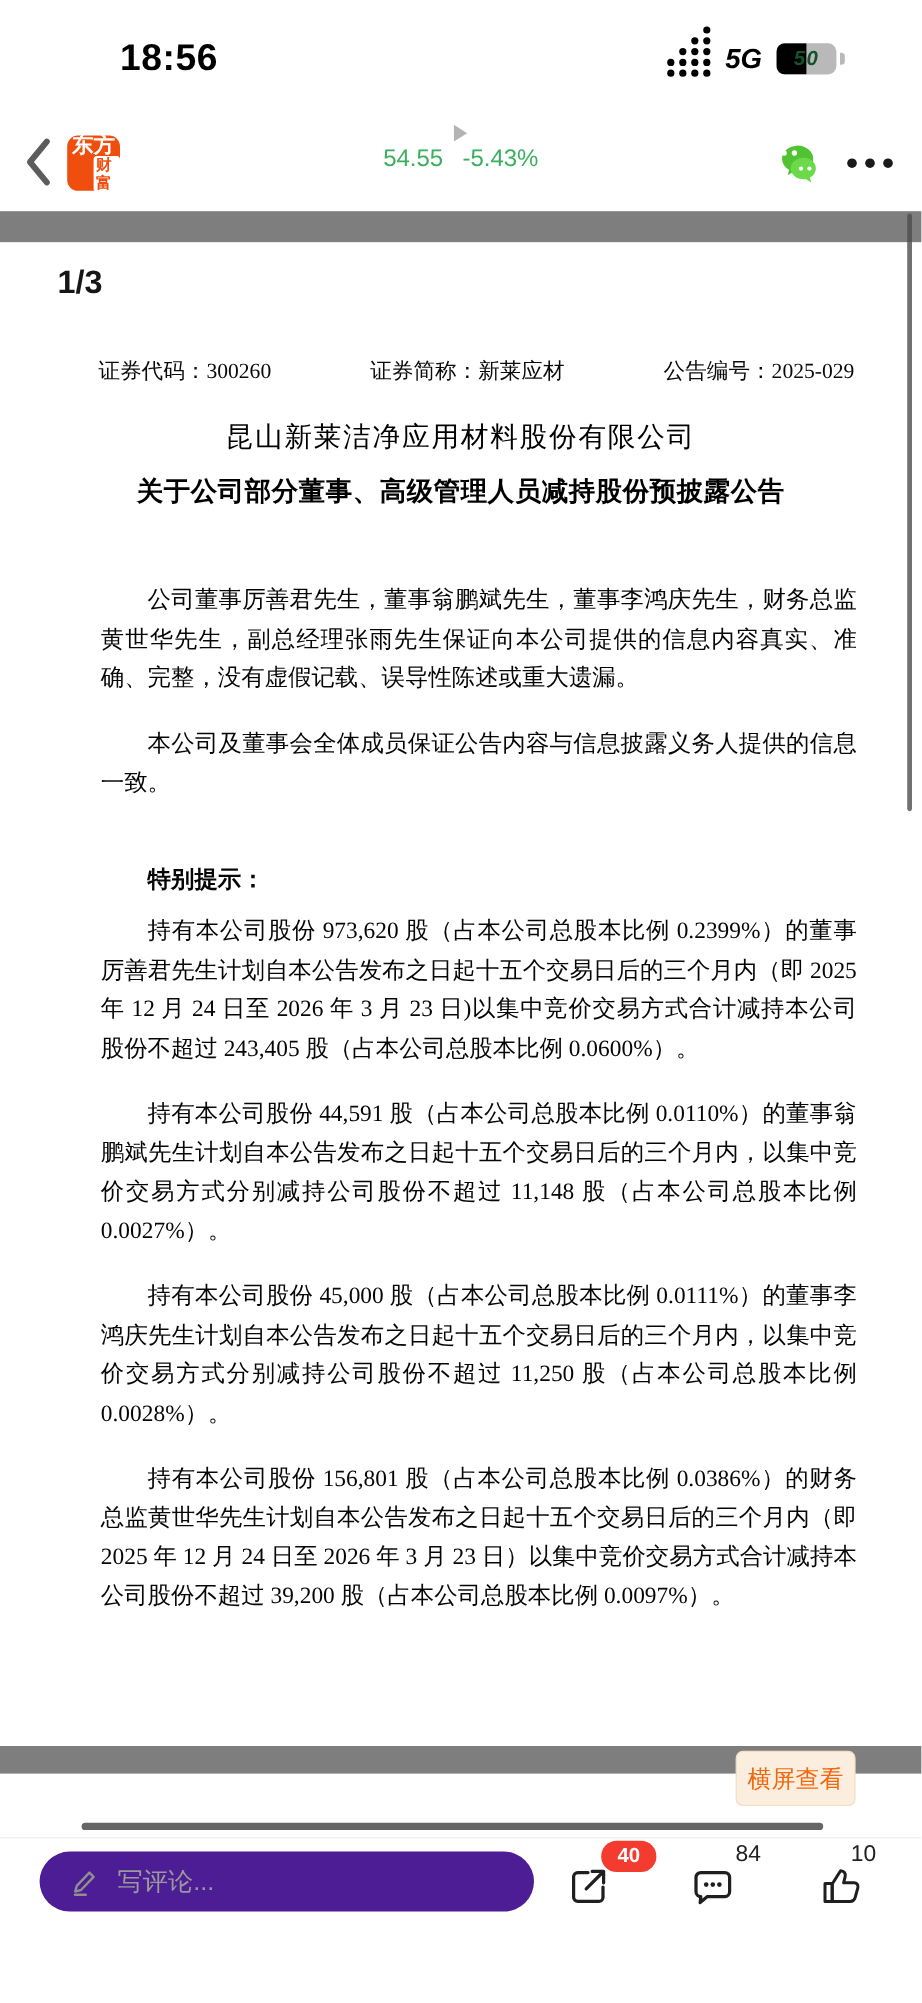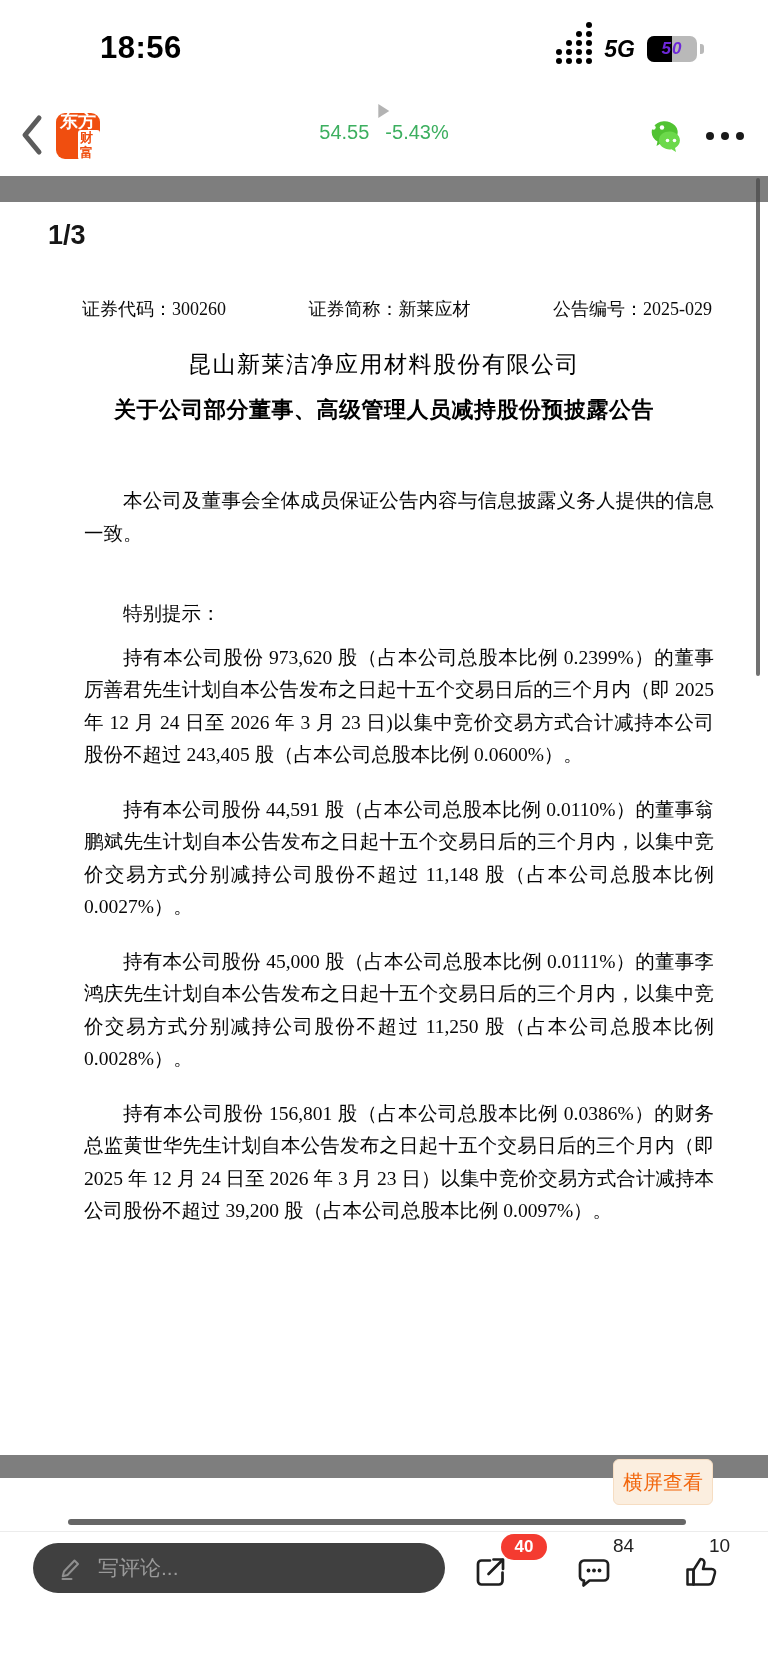--- a/index.html
+++ b/index.html
@@ -11,21 +11,21 @@
   .status-bar{position:absolute;top:0;left:0;right:0;height:95px;background:#fff;}
   .time{position:absolute;left:100px;top:30px;font-size:31px;font-weight:700;letter-spacing:.5px;color:#000;}
   .status-right{position:absolute;right:64px;top:34px;display:flex;align-items:center;gap:12px;font-style:italic;}
   .signal{display:flex;align-items:flex-end;gap:4px;height:30px;}
   .sig-col{display:flex;flex-direction:column;gap:3px;}
   .sig-col i{width:6px;height:6px;border-radius:3px;background:#000;display:block;}
   .net{font-size:23px;font-weight:600;color:#000;}
   .battery{position:relative;width:50px;height:26px;border-radius:7px;overflow:hidden;background:#b9b9b9;}
   .battery .fill{position:absolute;left:0;top:0;bottom:0;width:50%;background:#000;}
   .battery .pct{position:absolute;inset:0;display:flex;align-items:center;justify-content:center;
-    color:#6d28d9;font-size:17px;font-weight:700;letter-spacing:1px;}
+    color:#14532d;font-size:17px;font-weight:700;letter-spacing:1px;}
   .battery-nub{width:4px;height:10px;background:#b9b9b9;border-radius:0 3px 3px 0;margin-left:-9px;}
   
   .nav{position:absolute;top:95px;left:0;right:0;height:81px;background:#fff;}
   .back-btn{position:absolute;left:20px;top:18px;width:30px;height:44px;display:flex;align-items:center;}
   .logo{position:absolute;left:56px;top:18px;width:44px;height:46px;background:#F04E0F;border-radius:9px;
     display:flex;flex-direction:column;align-items:center;justify-content:center;gap:1px;}
   .logo .l1{color:#fff;font-size:18px;font-weight:700;line-height:16px;}
   .logo .l2{color:#F04E0F;background:#fff;font-size:13px;font-weight:700;line-height:15px;
     padding:0 2px;border-radius:3px;margin-left:22px;}
   .nav-center{position:absolute;left:50%;top:6px;transform:translateX(-50%);
@@ -47,29 +47,29 @@
   .doc{position:absolute;top:202px;left:0;right:0;height:1253px;background:#fff;overflow:hidden;}
   .page-indicator{margin:18px 0 0 48px;font-size:27px;font-weight:600;color:#161616;
     font-family:"Liberation Sans","DejaVu Sans",sans-serif;}
   .meta-row{display:flex;justify-content:space-between;margin:46px 56px 0 82px;
     font-family:"Liberation Serif","DejaVu Serif",serif;font-size:18px;color:#0a0a0a;}
   .doc-title1{text-align:center;margin-top:28px;font-size:23px;font-weight:400;letter-spacing:1.5px;color:#000;}
   .doc-title2{text-align:center;margin-top:15px;font-size:22px;font-weight:700;letter-spacing:.5px;color:#000;}
   .doc-body{margin:60px 54px 0 84px;font-family:"Liberation Serif","DejaVu Serif",serif;
     font-size:19.5px;line-height:32.5px;text-align:justify;color:#060606;}
   .doc-body p{margin:0 0 22px 0;text-indent:2em;}
-  .special-heading{font-weight:400;text-indent:2em;margin:48px 0 11px 0 !important;}
+  .special-heading{font-weight:700;text-indent:2em;margin:48px 0 11px 0 !important;}
   
   .landscape-btn{position:absolute;left:613px;top:1459px;width:100px;height:46px;background:#FBEEDF;
     border:1px solid #f6ddc2;border-radius:6px;display:flex;align-items:center;justify-content:center;
     color:#F2680F;font-size:20px;box-sizing:border-box;}
   
   .toolbar{position:absolute;top:1531px;left:0;right:0;bottom:0;background:#fff;border-top:1px solid #ececec;}
   .comment-input{position:absolute;left:33px;top:11px;width:412px;height:50px;border-radius:25px;
-    background:#404040;display:flex;align-items:center;padding-left:24px;gap:15px;box-sizing:border-box;}
+    background:#4c1d95;display:flex;align-items:center;padding-left:24px;gap:15px;box-sizing:border-box;}
   .comment-placeholder{color:#9a9a9a;font-size:21px;}
   .tb-icon{position:absolute;top:21px;width:38px;height:38px;}
   .share-btn{left:471px;}
   .comment-btn{left:575px;}
   .like-btn{left:682px;}
   .badge{position:absolute;left:501px;top:2px;min-width:46px;height:26px;background:#F43B30;color:#fff;
     border-radius:13px;display:flex;align-items:center;justify-content:center;font-size:17px;font-weight:600;
     box-sizing:border-box;padding:12px 8px;}
   .count{position:absolute;top:3px;font-size:19px;color:#222;font-weight:500;}
   .comment-count{left:613px;}
@@ -155,20 +155,21 @@
 <div class="doc">
   <div class="page-indicator">1/3</div>
   <div class="meta-row">
     <span>证券代码：300260</span>
     <span>证券简称：新莱应材</span>
     <span>公告编号：2025-029</span>
   </div>
   <div class="doc-title1">昆山新莱洁净应用材料股份有限公司</div>
   <div class="doc-title2">关于公司部分董事、高级管理人员减持股份预披露公告</div>
   <div class="doc-body">
+    <p>公司董事厉善君先生，董事翁鹏斌先生，董事李鸿庆先生，财务总监黄世华先生，副总经理张雨先生保证向本公司提供的信息内容真实、准确、完整，没有虚假记载、误导性陈述或重大遗漏。</p>
     <p>本公司及董事会全体成员保证公告内容与信息披露义务人提供的信息一致。</p>
     <p class="special-heading">特别提示：</p>
     <p>持有本公司股份 973,620 股（占本公司总股本比例 0.2399%）的董事厉善君先生计划自本公告发布之日起十五个交易日后的三个月内（即 2025 年 12 月 24 日至 2026 年 3 月 23 日)以集中竞价交易方式合计减持本公司股份不超过 243,405 股（占本公司总股本比例 0.0600%）。</p>
     <p>持有本公司股份 44,591 股（占本公司总股本比例 0.0110%）的董事翁鹏斌先生计划自本公告发布之日起十五个交易日后的三个月内，以集中竞价交易方式分别减持公司股份不超过 11,148 股（占本公司总股本比例 0.0027%）。</p>
     <p>持有本公司股份 45,000 股（占本公司总股本比例 0.0111%）的董事李鸿庆先生计划自本公告发布之日起十五个交易日后的三个月内，以集中竞价交易方式分别减持公司股份不超过 11,250 股（占本公司总股本比例 0.0028%）。</p>
     <p>持有本公司股份 156,801 股（占本公司总股本比例 0.0386%）的财务总监黄世华先生计划自本公告发布之日起十五个交易日后的三个月内（即 2025 年 12 月 24 日至 2026 年 3 月 23 日）以集中竞价交易方式合计减持本公司股份不超过 39,200 股（占本公司总股本比例 0.0097%）。</p>
   </div>
 </div>
 
 <div class="v-scrollbar"></div>

